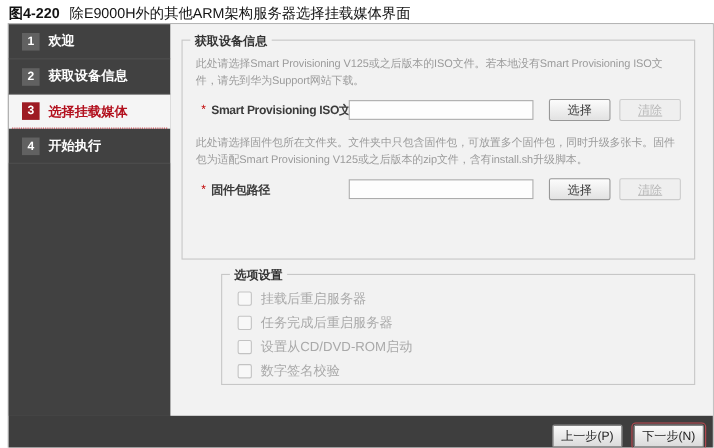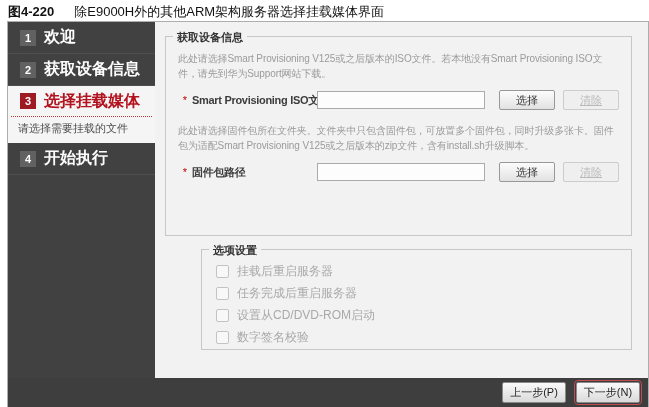--- a/index.html
+++ b/index.html
@@ -6,42 +6,42 @@
     --accent-red:#b3121f;
     --accent-red-dark:#9e1b23;
     --bar-bg:#3e3e3e;
     --main-bg:#f2f2f2;
   }
   *{margin:0;padding:0;box-sizing:border-box;}
   body{font-family:"Liberation Sans","DejaVu Sans",sans-serif;background:#ffffff;}
   .page{position:relative;width:649px;height:407px;background:#ffffff;overflow:hidden;}
 
   .caption{position:absolute;left:8px;top:3px;font-size:13px;color:#121212;white-space:nowrap;}
-  .cap-prefix{font-weight:bold;margin-right:20px;}
+  .cap-prefix{font-weight:bold;margin-right:9px;}
 
   .dialog{position:absolute;left:8px;top:22px;width:640px;height:385px;
           display:flex;flex-direction:column;box-shadow:0 0 0 1px #adadad;background:var(--main-bg);}
 
   
   .titlebar{height:24px;background:var(--bar-bg);display:flex;align-items:center;
             padding:0 6px 0 10px;flex:0 0 auto;}
   .title{color:#f2f2f2;font-size:11px;font-weight:bold;letter-spacing:.5px;flex:1;
          white-space:nowrap;overflow:hidden;}
   .tb-btn{width:15px;height:15px;margin-left:5px;background:#7a7a7a;color:#fff;
           font-size:10px;font-weight:bold;text-align:center;line-height:15px;
           border-radius:2px;cursor:pointer;display:inline-block;}
 
   
   .dbody{flex:1;display:flex;min-height:0;}
   .sidebar{width:147px;background:#414141;flex:0 0 auto;display:flex;flex-direction:column;}
   .step{height:32px;display:flex;align-items:center;padding-left:12px;
         border-bottom:1px solid #4f4f4f;cursor:pointer;}
   .stepnum{width:16px;height:16px;background:#616161;color:#fff;font-size:11px;font-weight:bold;
            display:flex;align-items:center;justify-content:center;margin-right:8px;flex:0 0 auto;}
-  .steplabel{color:#fdfdfd;font-size:16px;font-weight:bold;white-space:nowrap;text-align:right;}
+  .steplabel{color:#fdfdfd;font-size:12px;font-weight:bold;white-space:nowrap;text-align:right;}
   .step-active{background:#f5f5f5;border-bottom:none;cursor:pointer;}
   .step-active .steprow{height:30px;display:flex;align-items:center;padding-left:12px;}
   .step-active .stepnum{background:var(--accent-red-dark);}
   .step-active .steplabel{color:var(--accent-red);}
   .dotline{border-bottom:1px dotted #c2363f;margin:0 3px;}
   .substep{font-size:11px;color:#4e4e4e;padding:4px 4px 7px 10px;white-space:nowrap;}
   .sidebar-fill{flex:1;background:#414141;}
 
   .main{flex:1;background:var(--main-bg);padding:14px 16px 0 10px;min-width:0;}
   .groupbox{position:relative;border:1px solid #c7c7c7;padding:14px 12px 0 12px;}
@@ -63,21 +63,21 @@
   .btn + .btn{margin-left:8px;}
   .btn.disabled{color:#b9b9b9;background:#efefef;border-color:#cccccc;cursor:default;text-decoration:underline;}
 
   .checkrow{display:flex;align-items:center;height:22px;margin-left:2px;}
   .checkbox{width:13px;height:13px;border:1px solid #c3c3c3;background:#f8f8f8;
             border-radius:2px;margin-right:8px;flex:0 0 auto;}
   .chklabel{font-size:12px;color:#a9a9a9;white-space:nowrap;}
 
   
   .footer{height:29px;background:var(--bar-bg);flex:0 0 auto;display:flex;
-          align-items:center;justify-content:flex-end;padding-right:8px;gap:10px;}
+          align-items:flex-end;justify-content:flex-end;padding-right:8px;gap:10px;}
   .fbtn{width:64px;height:21px;font-size:11px;color:#222;font-family:inherit;
         background:linear-gradient(#fafafa,#dadada);border:1px solid #8a8a8a;
         border-radius:2px;cursor:pointer;white-space:nowrap;}
   .fbtn.next{outline:1px solid #bf4a52;outline-offset:1px;}
 </style>
 </head>
 <body>
 
 <div class="page">
 
@@ -98,21 +98,20 @@
         <div class="step">
           <span class="stepnum">2</span>
           <span class="steplabel">获取设备信息</span>
         </div>
         <div class="step-active">
           <div class="steprow">
             <span class="stepnum">3</span>
             <span class="steplabel">选择挂载媒体</span>
           </div>
           <div class="dotline"></div>
-          <div class="substep">请选择需要挂载的文件</div>
         </div>
         <div class="step">
           <span class="stepnum">4</span>
           <span class="steplabel">开始执行</span>
         </div>
         <div class="sidebar-fill"></div>
       </div>
 
       <div class="main">
 

